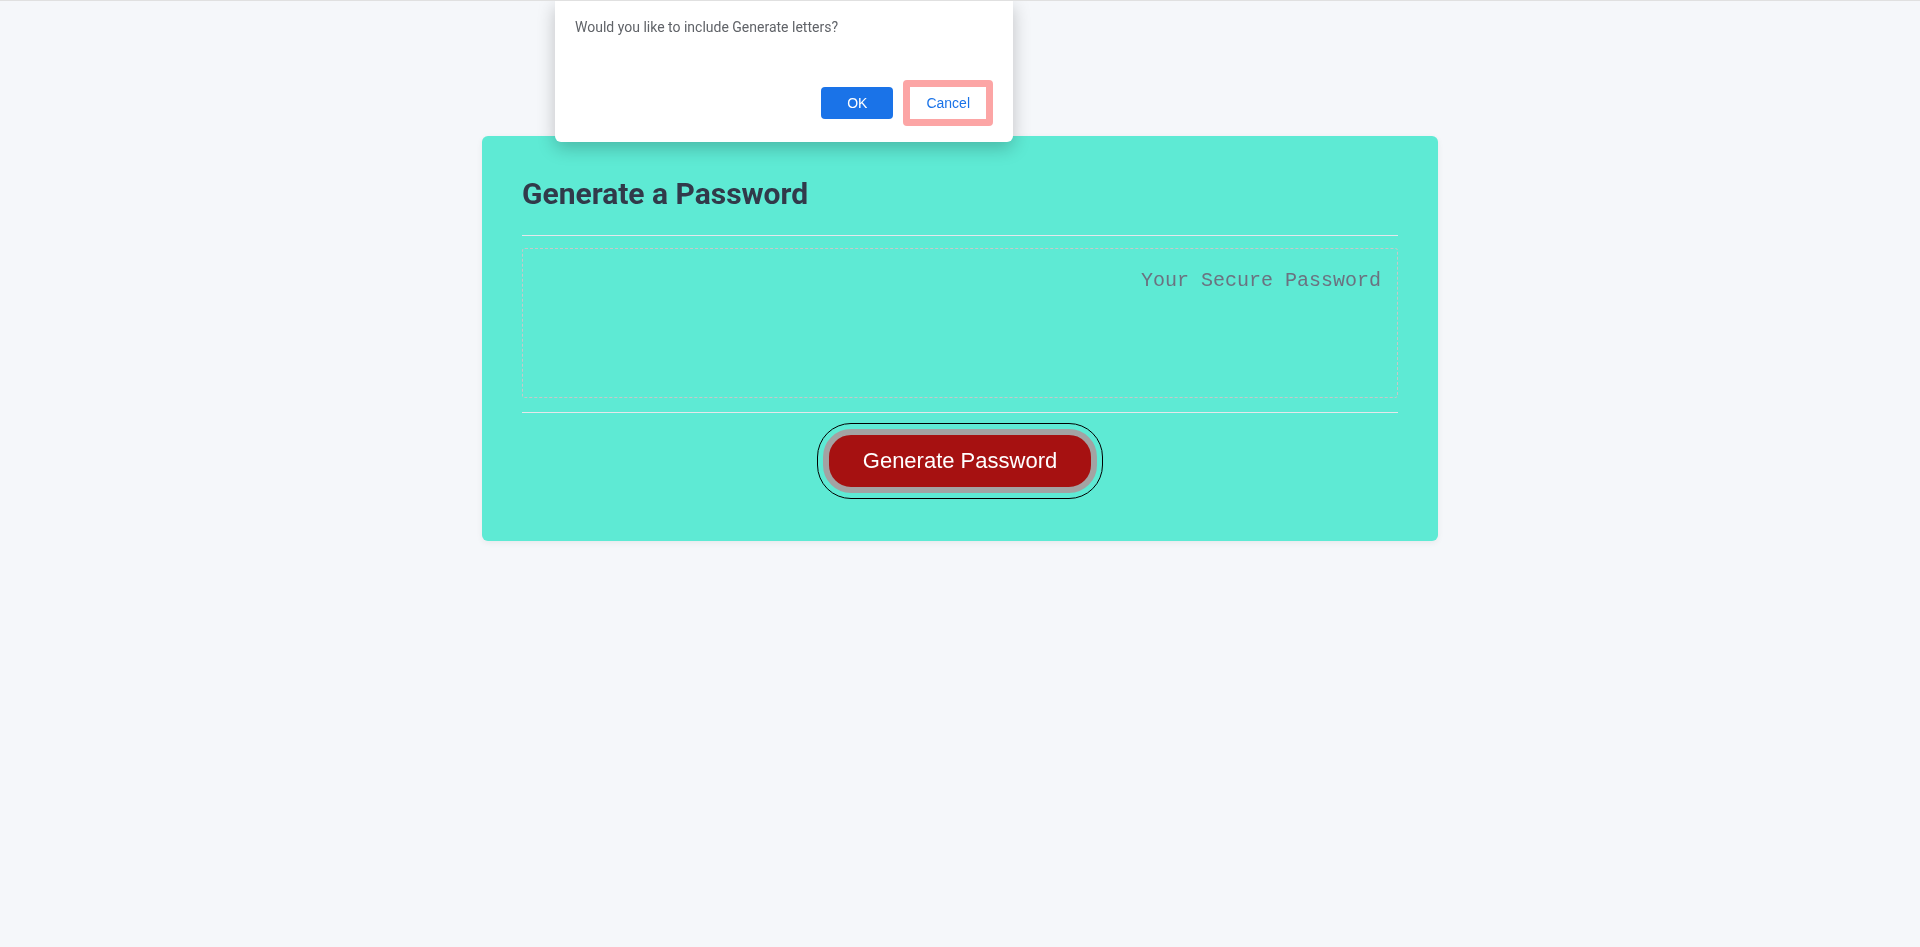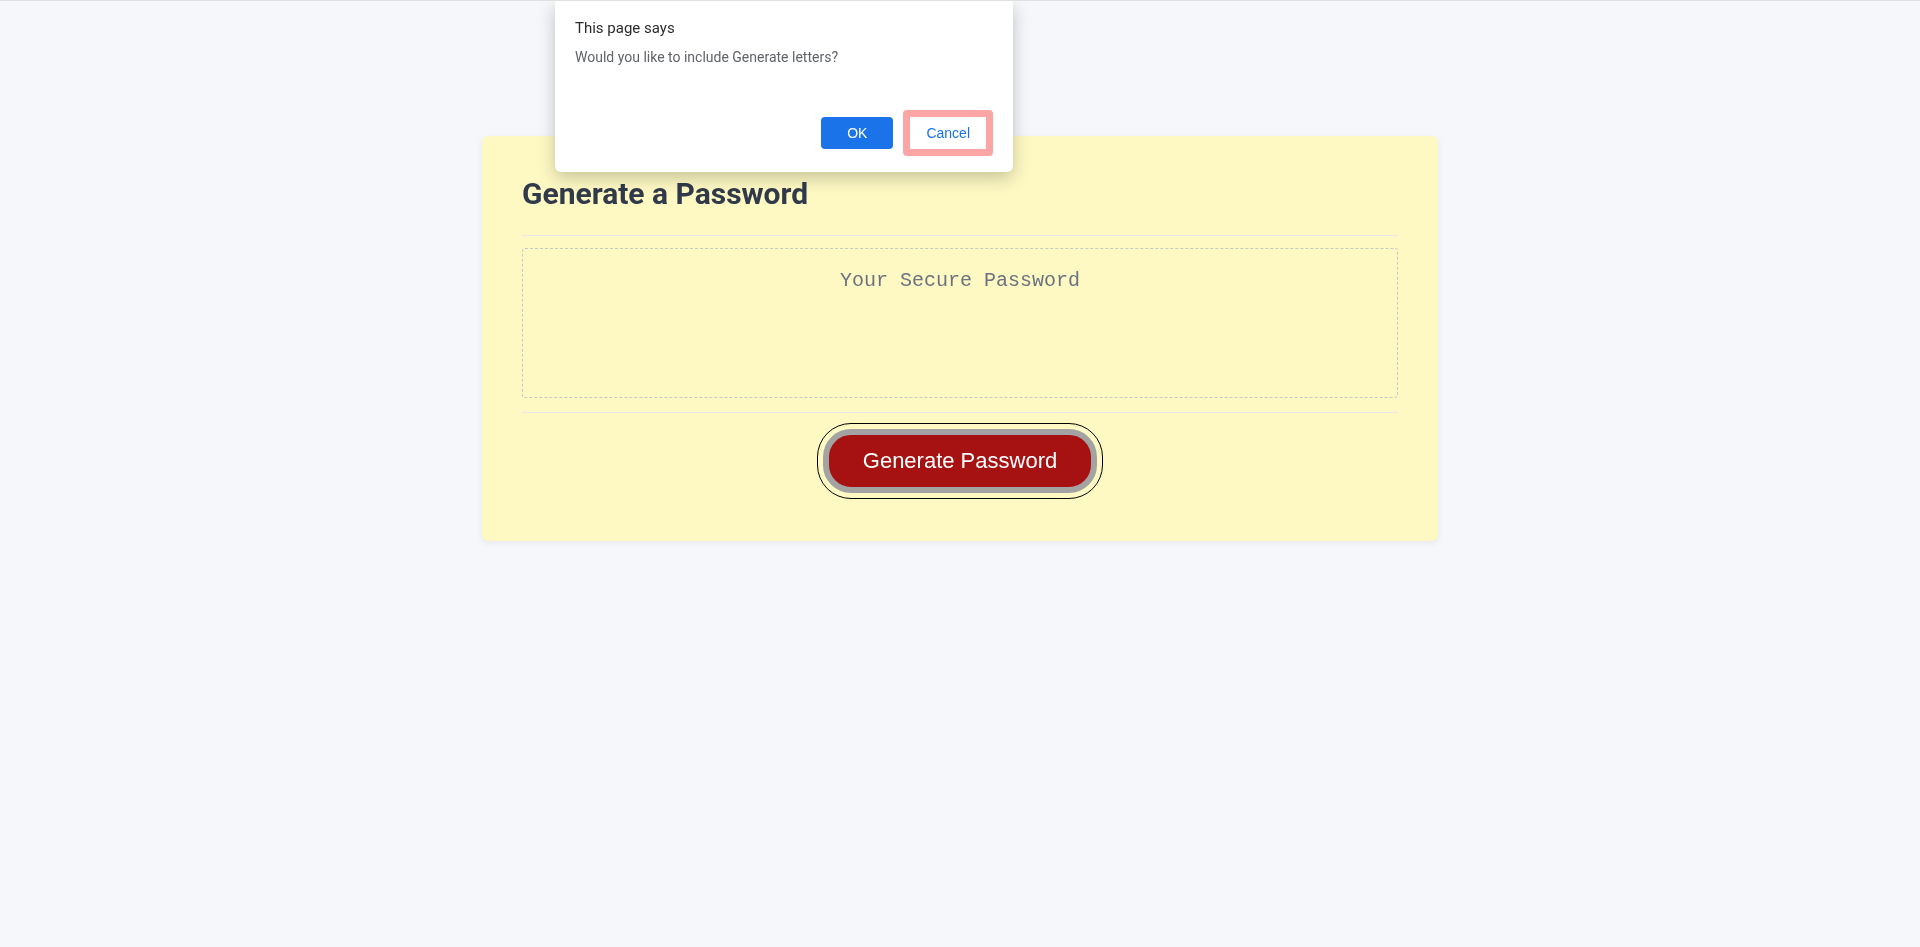--- a/index.html
+++ b/index.html
@@ -11,21 +11,21 @@
     body {
       font-family: -apple-system, BlinkMacSystemFont, "Segoe UI", Roboto, Helvetica, Arial, sans-serif;
       background-color: #f5f7fa;
       min-height: 947px;
       width: 1920px;
       position: relative;
       border-top: 1px solid #e0e0e0;
     }
     
     .card {
-      background: #fef9c3;
+      background: #5eead4;
       width: 956px;
       margin: 0 auto;
       margin-top: 135px;
       border-radius: 6px;
       box-shadow: 0 2px 6px rgba(0,0,0,0.06);
       padding: 40px 40px 48px 40px;
     }
     
     .card-title {
       font-size: 30px;
@@ -39,21 +39,21 @@
       background-color: #e5e7eb;
       border: none;
       margin-bottom: 12px;
     }
     
     .password-display {
       border: 1px dashed #c8c8c8;
       border-radius: 3px;
       padding: 20px 16px;
       height: 150px;
-      text-align: center;
+      text-align: right;
       font-family: "Courier New", Courier, monospace;
       font-size: 20px;
       color: #6b7280;
       margin-bottom: 14px;
     }
     
     .divider2 {
       height: 1px;
       background-color: #e5e7eb;
       border: none;
@@ -135,19 +135,18 @@
   <h1 class="card-title">Generate a Password</h1>
   <hr class="divider">
   <div class="password-display">Your Secure Password</div>
   <hr class="divider2">
   <div class="generate-btn-wrap">
     <button class="generate-btn">Generate Password</button>
   </div>
 </div>
 
 <div class="dialog">
-  <div class="dialog-title">This page says</div>
   <div class="dialog-message">Would you like to include Generate letters?</div>
   <div class="dialog-buttons">
     <button class="btn-ok">OK</button>
     <button class="btn-cancel">Cancel</button>
   </div>
 </div>
 
 </body></html>

